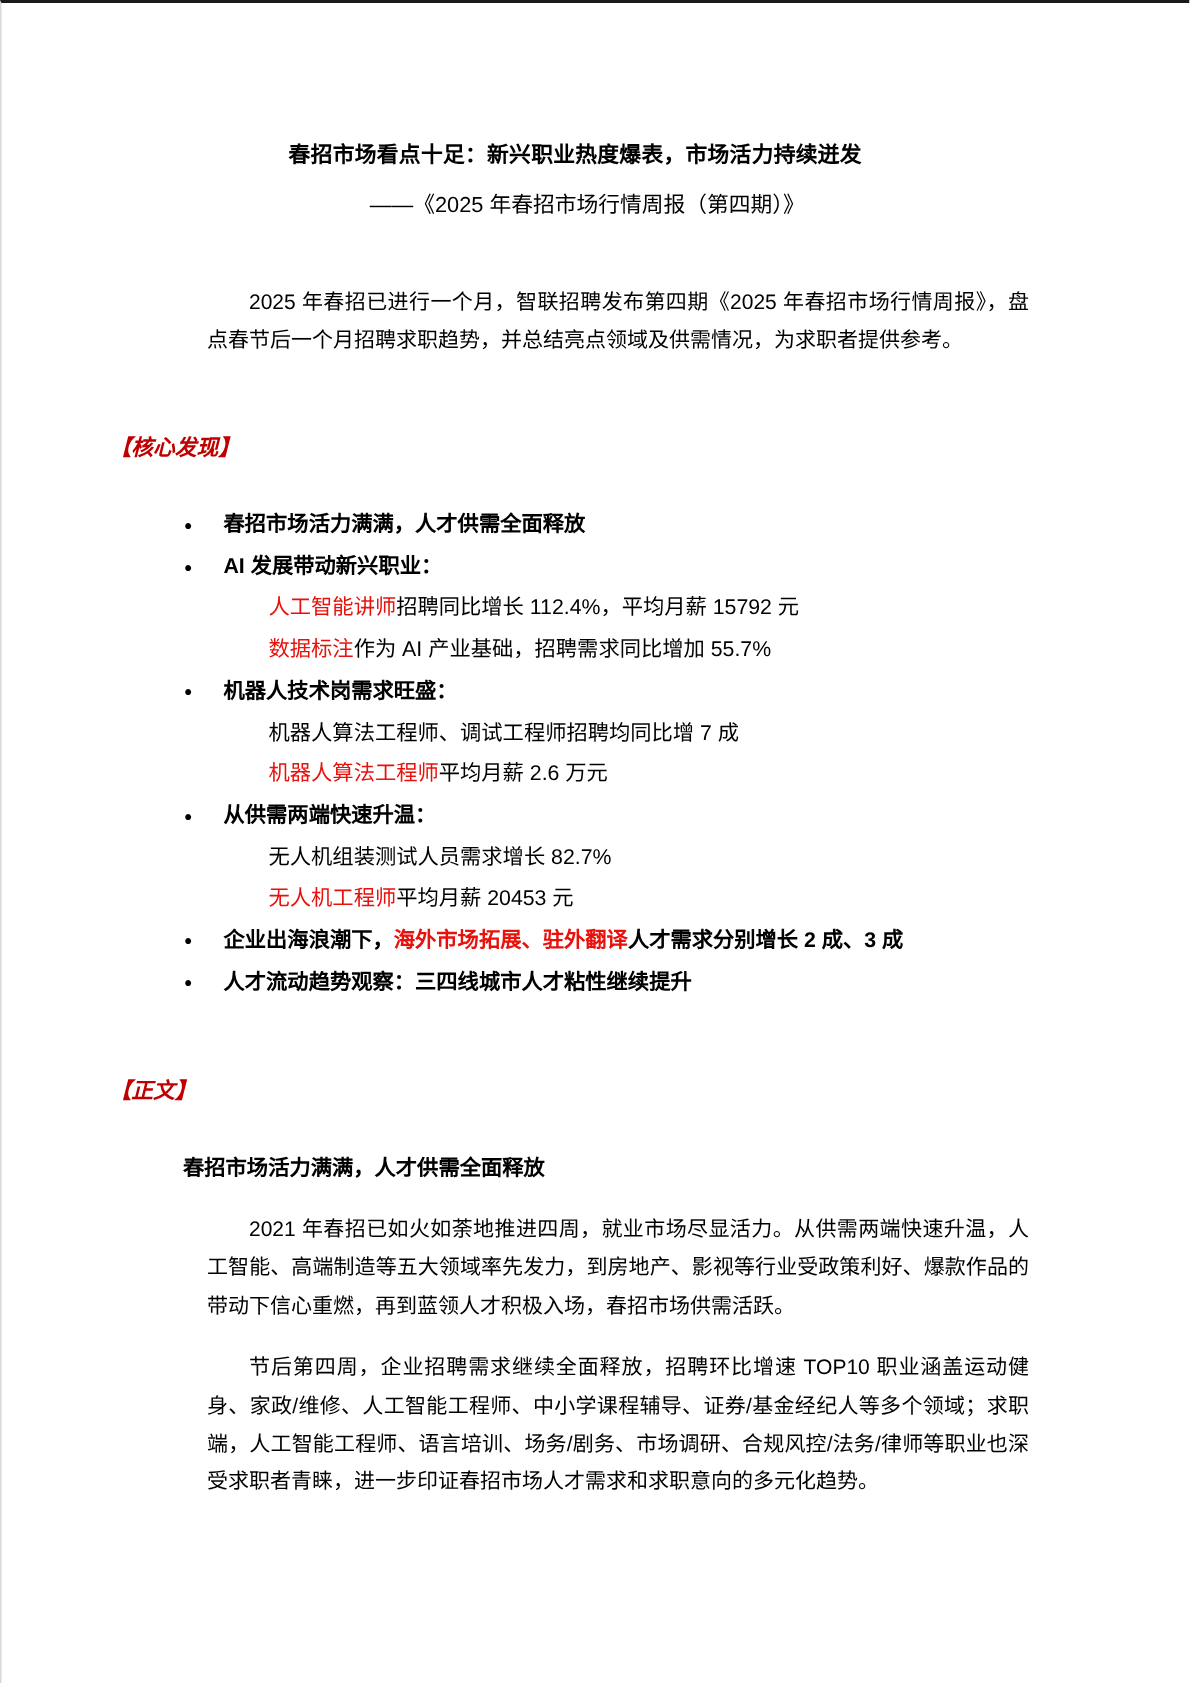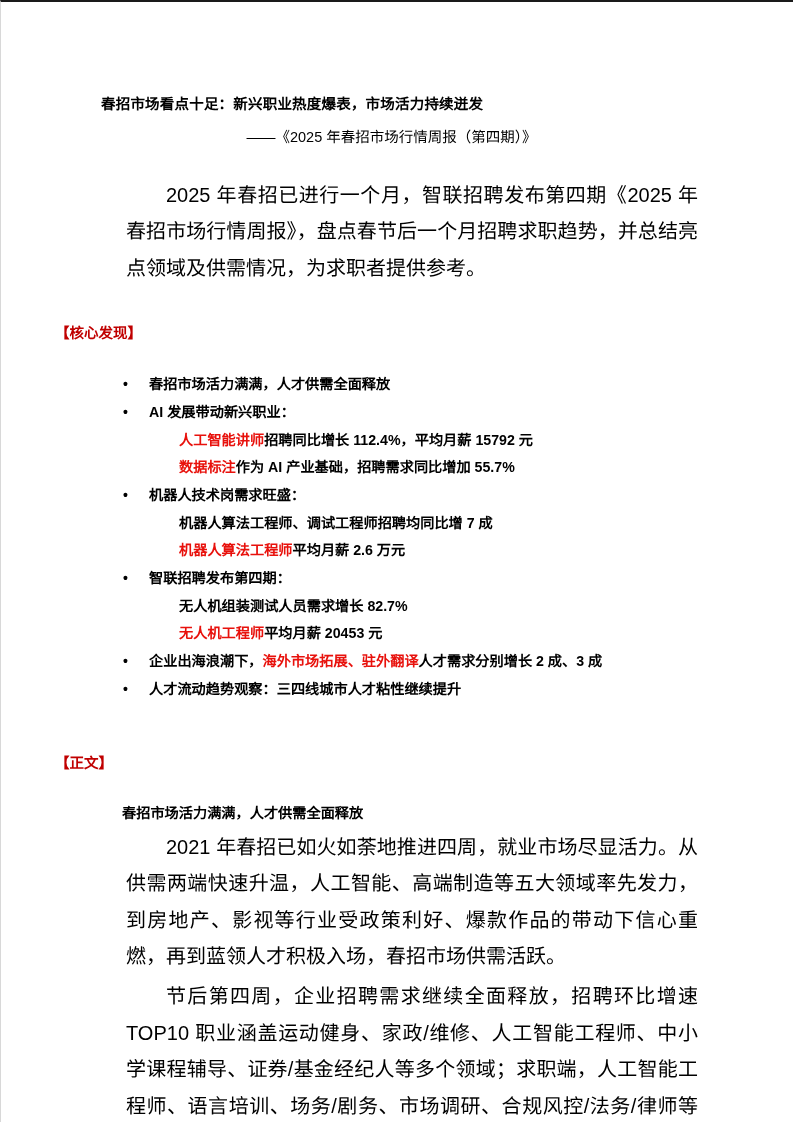--- a/index.html
+++ b/index.html
@@ -27,58 +27,60 @@
   .page-inner {
     position: absolute;
     left: 0;
     top: 0;
     width: 793px;
     padding: 0;
   }
 
   
   .doc-title {
+    text-align: center;
     font-size: 14.5px;
     font-weight: bold;
     letter-spacing: 0.2px;
     margin: 0;
-    padding: 92px 100px 0 100px;
+    padding: 92px 100px 0 72px;
     line-height: 1.5;
   }
   .doc-subtitle {
     text-align: center;
     font-size: 14.5px;
     font-weight: normal;
     margin: 0;
     padding: 10px 112px 0 100px;
     line-height: 1.6;
   }
 
   
   .para {
-    font-size: 20px;
+    font-size: 14px;
     line-height: 1.82;
-    margin: 4px;
+    margin: 16px;
     padding: 0 92px 0 121px;
     text-align: justify;
     text-justify: inter-ideograph;
     text-indent: 2em;
   }
   .para.first-para {
     padding-top: 24px;
   }
 
   
   .section-heading {
     color: #C00000;
     font-size: 14.5px;
     font-weight: bold;
     margin: 0;
-    padding-left: 54px;
+    padding-left: 72px;
     line-height: 1.6;
+    font-style: italic;
   }
   .heading-core { padding-top: 32px; }
   .heading-body { padding-top: 48px; }
 
   .sub-heading {
     font-size: 14.2px;
     font-weight: bold;
     margin: 0;
     padding: 26px 0 0 121px;
     line-height: 1.7;
@@ -102,21 +104,21 @@
     content: "\2022";
     position: absolute;
     left: 122px;
     top: 0;
     font-size: 14px;
     line-height: 1.95;
     color: #000;
   }
   .sub-line {
     font-size: 14.2px;
-    font-weight: bold;
+    font-weight: normal;
     line-height: 1.95;
     padding-left: 178px;
     margin: 0;
   }
 
   .red { color: #E8110C; }
 </style>
 </head>
 <body>
 
@@ -135,21 +137,21 @@
       <li class="bullet-item">春招市场活力满满，人才供需全面释放</li>
 
       <li class="bullet-item">AI 发展带动新兴职业：</li>
       <div class="sub-line"><span class="red">人工智能讲师</span><span>招聘同比增长 112.4%，平均月薪 15792 元</span></div>
       <div class="sub-line"><span class="red">数据标注</span><span>作为 AI 产业基础，招聘需求同比增加 55.7%</span></div>
 
       <li class="bullet-item">机器人技术岗需求旺盛：</li>
       <div class="sub-line"><span>机器人算法工程师、调试工程师招聘均同比增 7 成</span></div>
       <div class="sub-line"><span class="red">机器人算法工程师</span><span>平均月薪 2.6 万元</span></div>
 
-      <li class="bullet-item">智联招聘发布第四期：</li>
+      <li class="bullet-item">从供需两端快速升温：</li>
       <div class="sub-line"><span>无人机组装测试人员需求增长 82.7%</span></div>
       <div class="sub-line"><span class="red">无人机工程师</span><span>平均月薪 20453 元</span></div>
 
       <li class="bullet-item"><span>企业出海浪潮下，</span><span class="red">海外市场拓展、驻外翻译</span><span>人才需求分别增长 2 成、3 成</span></li>
 
 
       <li class="bullet-item">人才流动趋势观察：三四线城市人才粘性继续提升</li>
     </ul>
 
     <div class="section-heading heading-body">【正文】</div>

